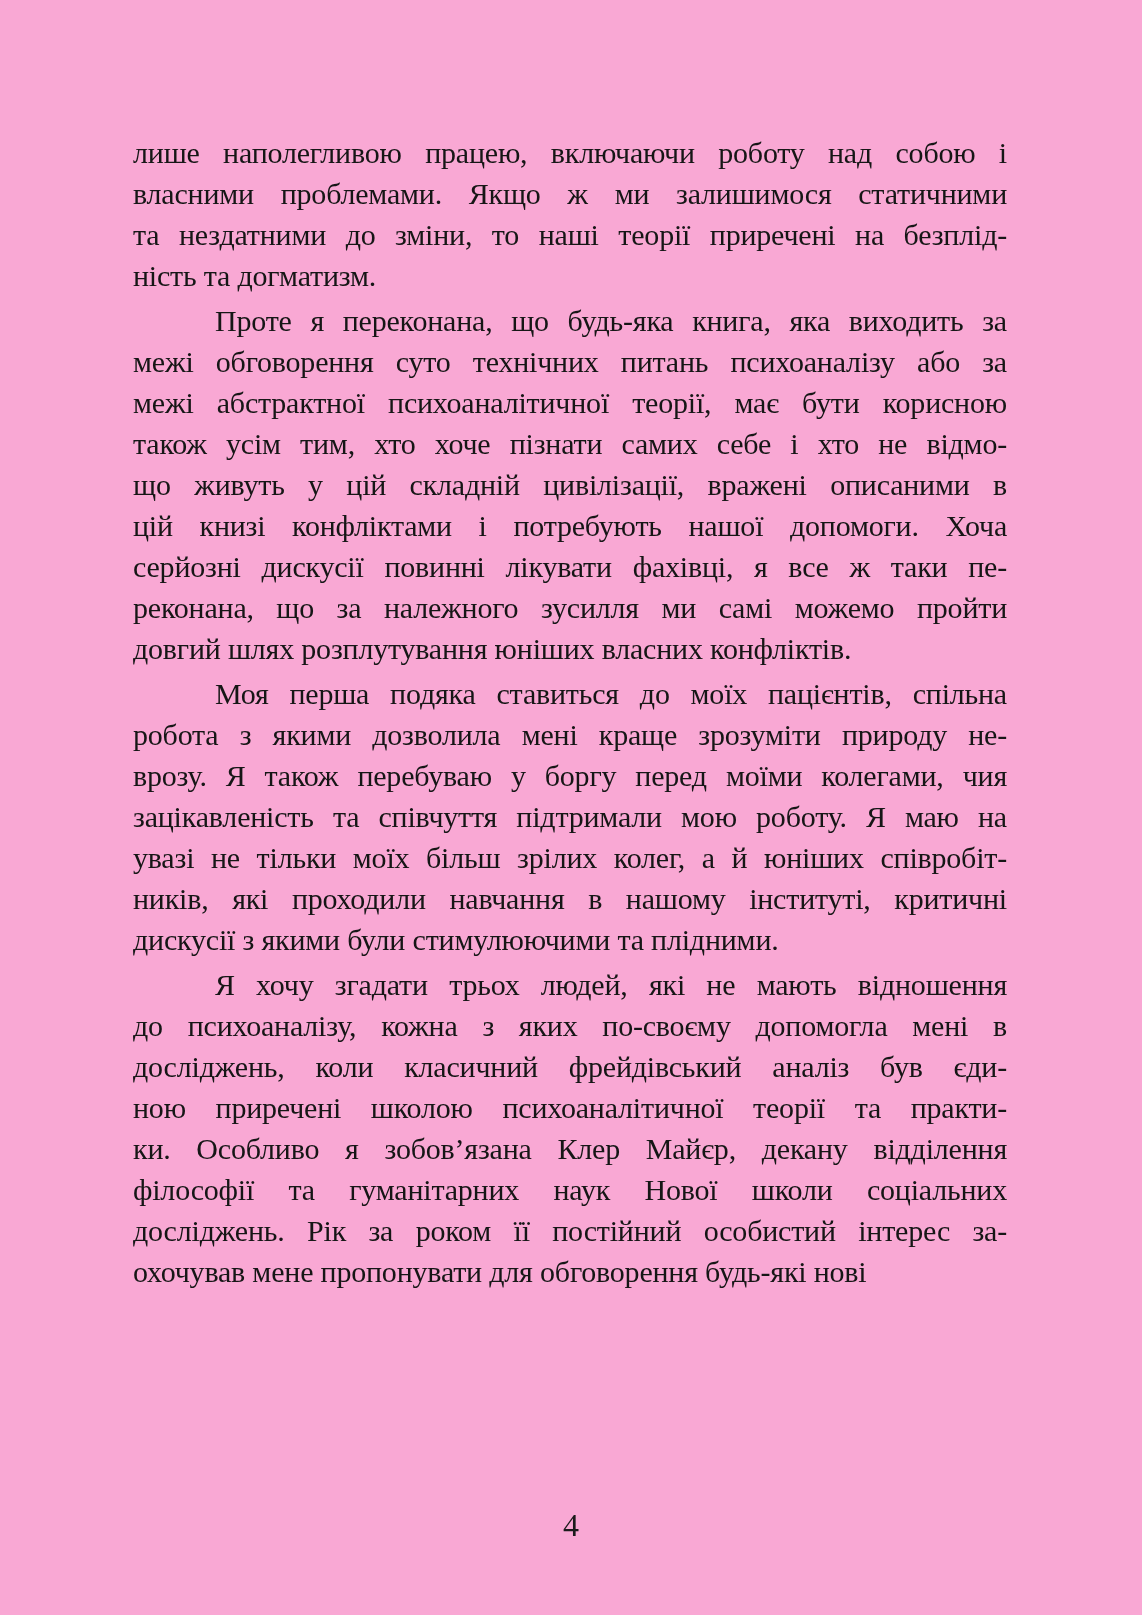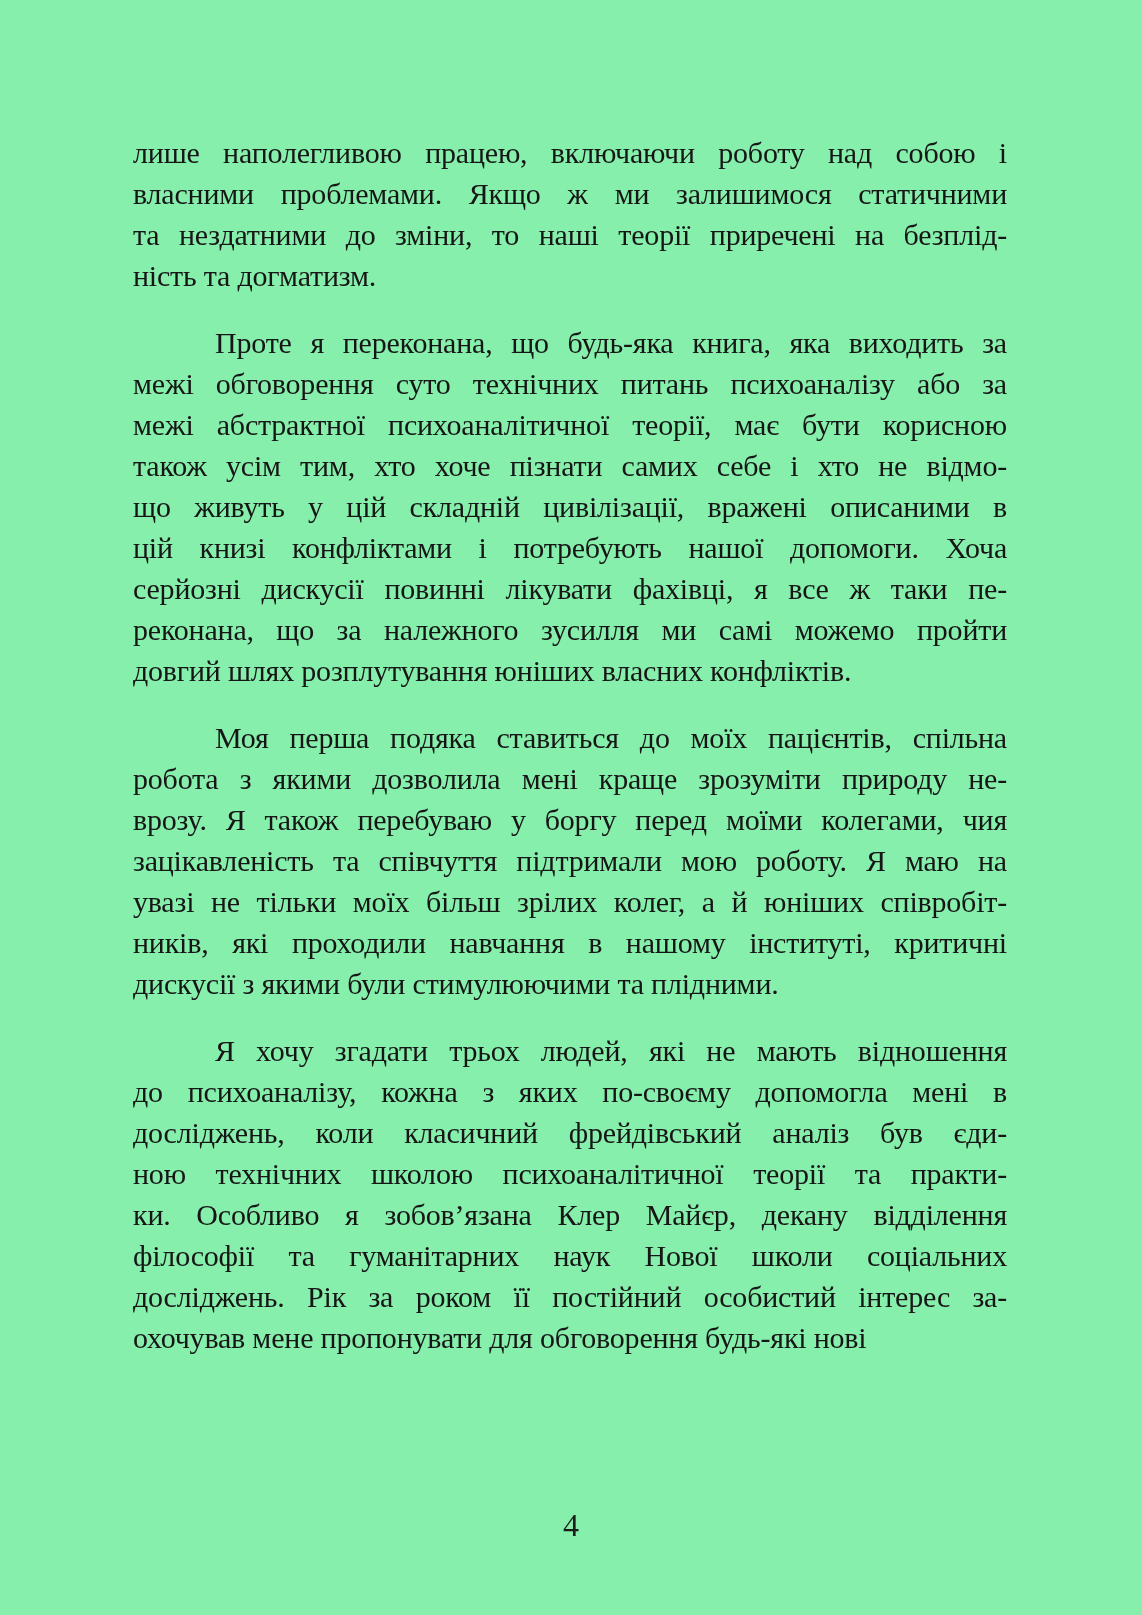--- a/index.html
+++ b/index.html
@@ -4,39 +4,39 @@
 <style>
   html, body {
     margin: 0;
     padding: 0;
     background: #ffffff;
   }
   .page {
     position: relative;
     width: 1142px;
     height: 1615px;
-    background: #86efac;
+    background: #f9a8d4;
     color: #161616;
     font-family: "Liberation Serif", "DejaVu Serif", serif;
     overflow: hidden;
   }
   .text-block {
     position: absolute;
     left: 133px;
     top: 132px;
     width: 874px;
     font-size: 30px;
     line-height: 41px;
     letter-spacing: -0.2px;
   }
   .paragraph {
     margin: 0;
   }
   .paragraph + .paragraph {
-    margin-top: 26px;
+    margin-top: 4px;
   }
   .line {
     text-align: justify;
     text-align-last: justify;
     overflow: hidden;
     white-space: normal;
   }
   .line.last {
     text-align-last: left;
   }
@@ -82,21 +82,21 @@
         <div class="line">врозу. Я також перебуваю у боргу перед моїми колегами, чия</div>
         <div class="line">зацікавленість та співчуття підтримали мою роботу. Я маю на</div>
         <div class="line">увазі не тільки моїх більш зрілих колег, а й юніших співробіт-</div>
         <div class="line">ників, які проходили навчання в нашому інституті, критичні</div>
         <div class="line last">дискусії з якими були стимулюючими та плідними.</div>
       </div>
       <div class="paragraph indented">
         <div class="line">Я хочу згадати трьох людей, які не мають відношення</div>
         <div class="line">до психоаналізу, кожна з яких по-своєму допомогла мені в</div>
         <div class="line">досліджень, коли класичний фрейдівський аналіз був єди-</div>
-        <div class="line">ною технічних школою психоаналітичної теорії та практи-</div>
+        <div class="line">ною приречені школою психоаналітичної теорії та практи-</div>
         <div class="line">ки. Особливо я зобов’язана Клер Майєр, декану відділення</div>
         <div class="line">філософії та гуманітарних наук Нової школи соціальних</div>
         <div class="line">досліджень. Рік за роком її постійний особистий інтерес за-</div>
         <div class="line last">охочував мене пропонувати для обговорення будь-які нові</div>
       </div>
     </div>
   <div class="page-number">4</div>
 </div>
 
 </body></html>

